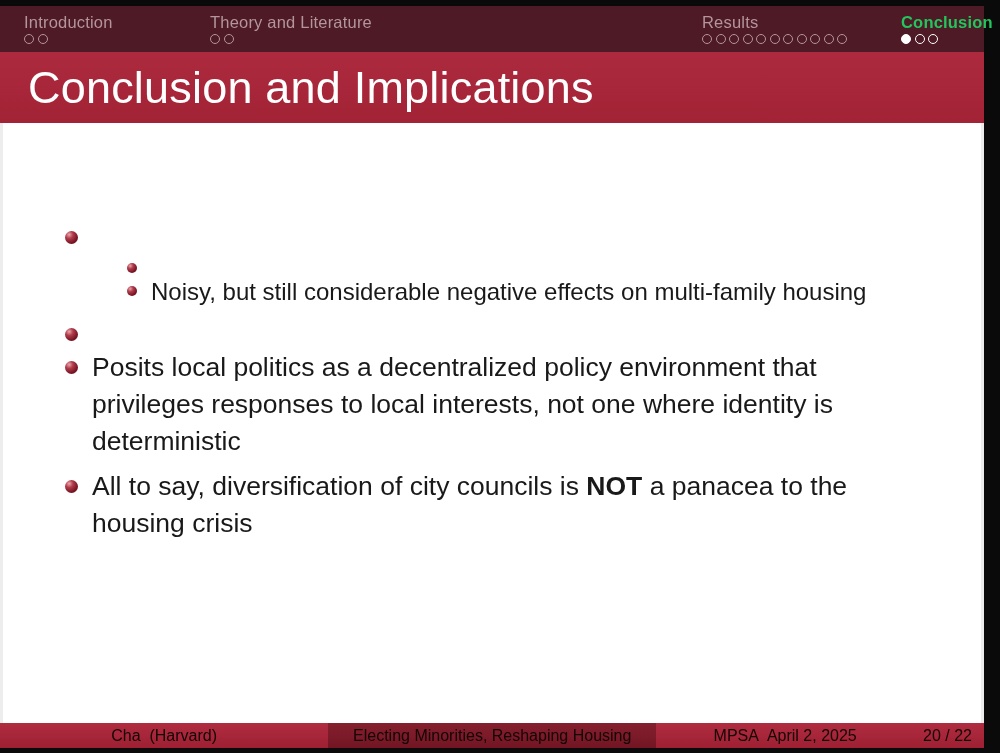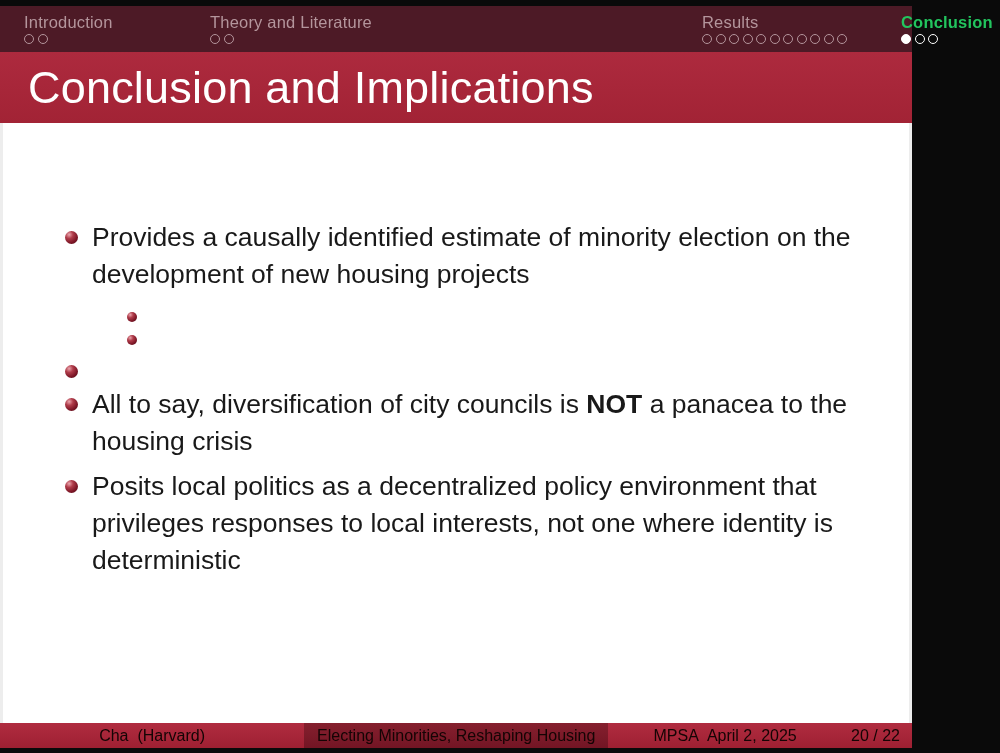--- a/index.html
+++ b/index.html
@@ -1,21 +1,21 @@
 <!DOCTYPE html>
 <html><head>
 <meta charset="utf-8">
 <style>
   html,body{margin:0;padding:0;}
   body{
     width:1000px;height:753px;background:#000;overflow:hidden;
     font-family:"Liberation Sans","DejaVu Sans",sans-serif;
   }
   .stage{position:relative;width:1000px;height:753px;background:#0a0a0a;}
-  .slide{position:absolute;top:6px;left:0;width:912px;height:742px;display:flex;flex-direction:column;}
+  .slide{position:absolute;top:6px;left:0;width:984px;height:742px;display:flex;flex-direction:column;}
 
   
   .navbar{
     position:relative;height:46px;flex:0 0 46px;background:#4d1a26;
   }
   .nav-item{position:absolute;top:7px;cursor:default;}
   .nav-label{display:block;font-size:16.5px;line-height:18px;color:#b4959c;letter-spacing:.2px;}
   .nav-item.active .nav-label{color:#22c55e;font-weight:700;}
   .dots{display:flex;margin-top:3px;align-items:center;}
   .dot{width:8px;height:8px;border:1.4px solid #b4959c;border-radius:50%;margin-right:3.5px;background:transparent;box-sizing:content-box;}
@@ -104,52 +104,51 @@
     </div>
 
     <div class="frametitle">
       <span>Conclusion and Implications</span>
     </div>
 
     <div class="body">
 
       <div class="b-item l1">
         <span class="ball"></span>
-        <div class="txt">
-          <span>Provides a causally identified estimate of minority election on the</span>
-          <span>development of new housing projects</span>
-        </div>
       </div>
 
       <div class="b-item l2">
         <span class="ball"></span>
       </div>
 
       <div class="b-item l2">
         <span class="ball"></span>
+        <div class="txt">
+          <span>Noisy, but still considerable negative effects on multi-family housing</span>
+        </div>
       </div>
 
       <div class="b-item l1">
         <span class="ball"></span>
       </div>
 
       <div class="b-item l1">
         <span class="ball"></span>
         <div class="txt">
-          <span class="inline-line"><span>All to say, diversification of city councils is </span><span class="strong">NOT</span><span> a panacea to the</span></span>
-          <span>housing crisis</span>
+          <span>Posits local politics as a decentralized policy environment that</span>
+          <span>privileges responses to local interests, not one where identity is</span>
+          <span>deterministic</span>
         </div>
       </div>
 
       <div class="b-item l1">
         <span class="ball"></span>
         <div class="txt">
-          <span>Posits local politics as a decentralized policy environment that</span>
-          <span>privileges responses to local interests, not one where identity is</span>
-          <span>deterministic</span>
+          <span class="inline-line"><span>All to say, diversification of city councils is </span><span class="strong">NOT</span><span> a panacea to the</span></span>
+          <span>housing crisis</span>
         </div>
       </div>
 
     </div>
 
     <div class="footer">
       <div class="seg left">
         <span>Cha&nbsp; (Harvard)</span>
       </div>
       <div class="seg mid">

